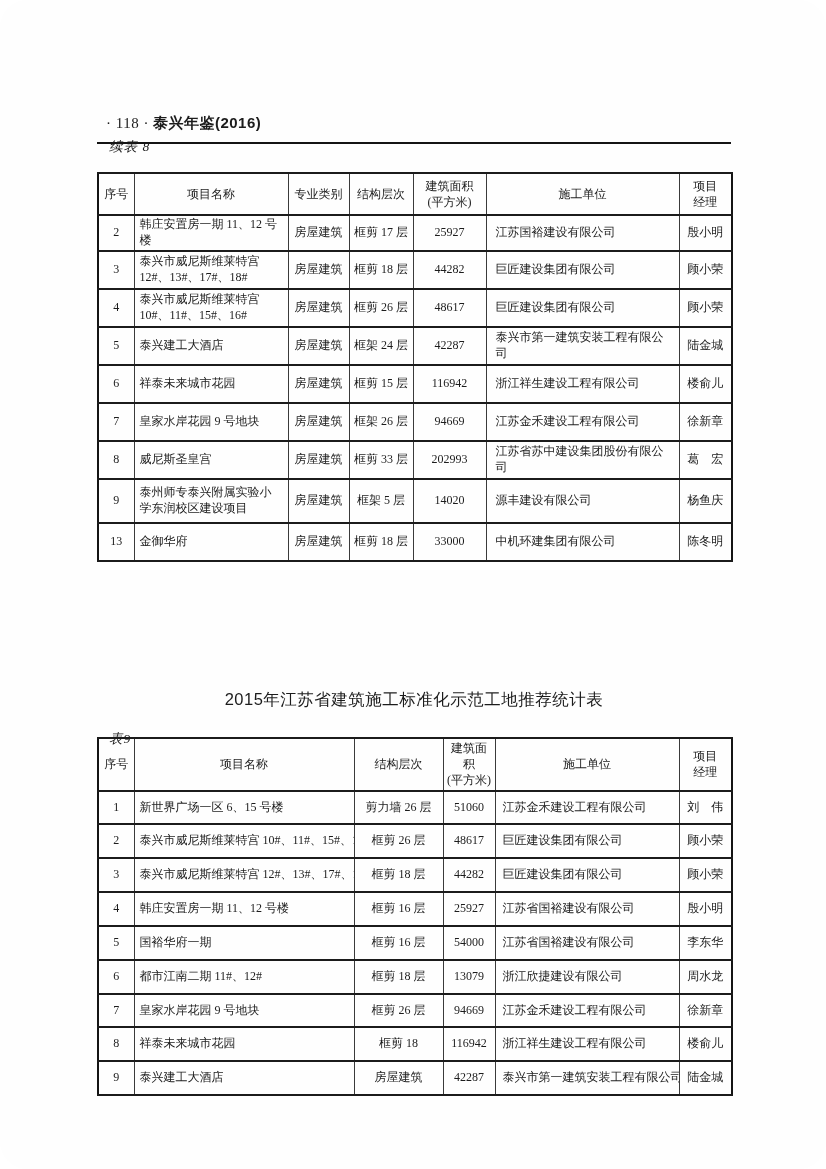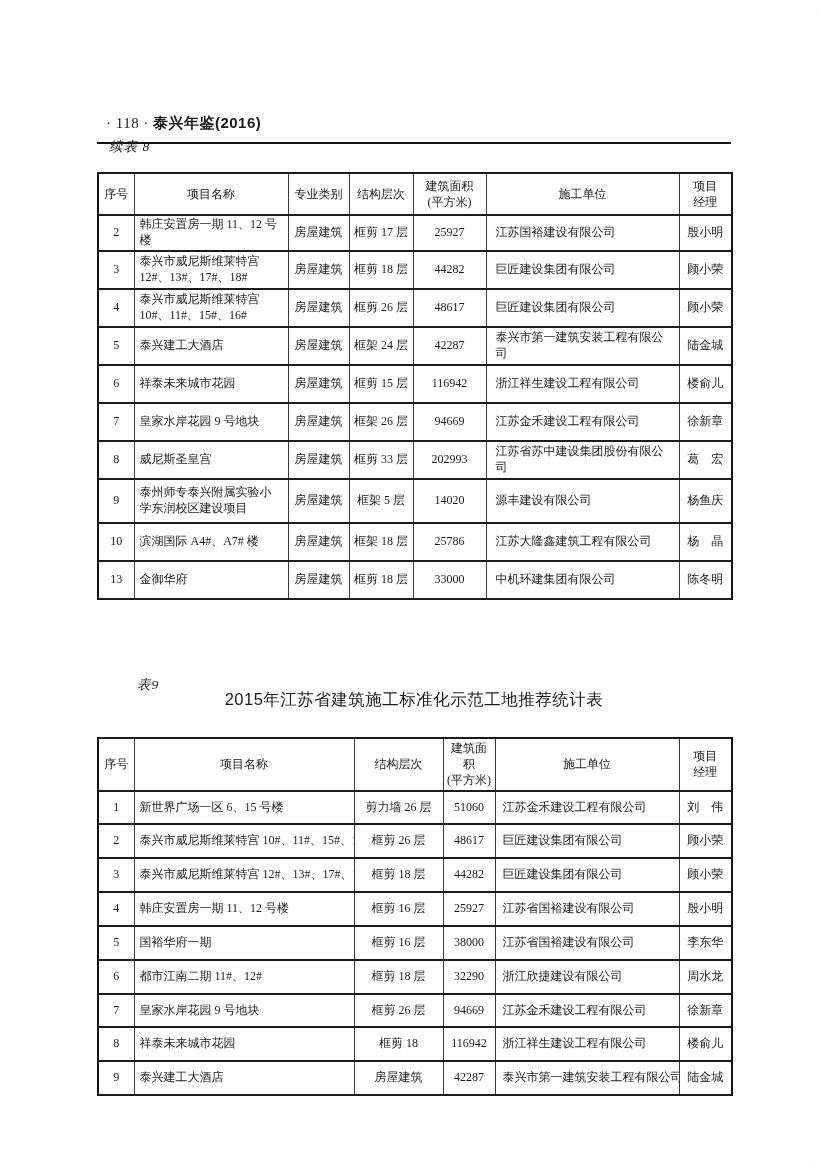--- a/index.html
+++ b/index.html
@@ -35,21 +35,21 @@
   .head-rule{
     position:absolute;top:142px;left:0;
     width:634px;height:2px;background:#141414;
   }
   .tbl-label{
     position:absolute;left:12px;
     font-style:italic;font-size:13.5px;
     letter-spacing:1px;
   }
   #lbl8{top:138px;}
-  #lbl9{top:676px;margin-left:28px;}
+  #lbl9{top:730px;}
   .tbl9-title{
     position:absolute;top:689px;left:0;width:634px;
     text-align:center;
     font-family:"Liberation Sans","DejaVu Sans",sans-serif;
     font-weight:400;font-size:16.5px;
     letter-spacing:.5px;
   }
   
   table{
     position:absolute;left:0;
@@ -208,29 +208,20 @@
           <tr>
             <td>9</td>
             <td>泰州师专泰兴附属实验小学东润校区建设项目</td>
             <td>房屋建筑</td>
             <td>框架 5 层</td>
             <td>14020</td>
             <td>源丰建设有限公司</td>
             <td>杨鱼庆</td>
           </tr>
           <tr>
-            <td>10</td>
-            <td>滨湖国际 A4#、A7# 楼</td>
-            <td>房屋建筑</td>
-            <td>框架 18 层</td>
-            <td>25786</td>
-            <td>江苏大隆鑫建筑工程有限公司</td>
-            <td>杨　晶</td>
-          </tr>
-          <tr>
             <td>13</td>
             <td>金御华府</td>
             <td>房屋建筑</td>
             <td>框剪 18 层</td>
             <td>33000</td>
             <td>中机环建集团有限公司</td>
             <td>陈冬明</td>
           </tr>
         </tbody>
     </table>
@@ -301,29 +292,29 @@
             <td>韩庄安置房一期 11、12 号楼</td>
             <td>框剪 16 层</td>
             <td>25927</td>
             <td>江苏省国裕建设有限公司</td>
             <td>殷小明</td>
           </tr>
           <tr>
             <td>5</td>
             <td>国裕华府一期</td>
             <td>框剪 16 层</td>
-            <td>38000</td>
+            <td>54000</td>
             <td>江苏省国裕建设有限公司</td>
             <td>李东华</td>
           </tr>
           <tr>
             <td>6</td>
             <td>都市江南二期 11#、12#</td>
             <td>框剪 18 层</td>
-            <td>32290</td>
+            <td>13079</td>
             <td>浙江欣捷建设有限公司</td>
             <td>周水龙</td>
           </tr>
           <tr>
             <td>7</td>
             <td>皇家水岸花园 9 号地块</td>
             <td>框剪 26 层</td>
             <td>94669</td>
             <td>江苏金禾建设工程有限公司</td>
             <td>徐新章</td>

